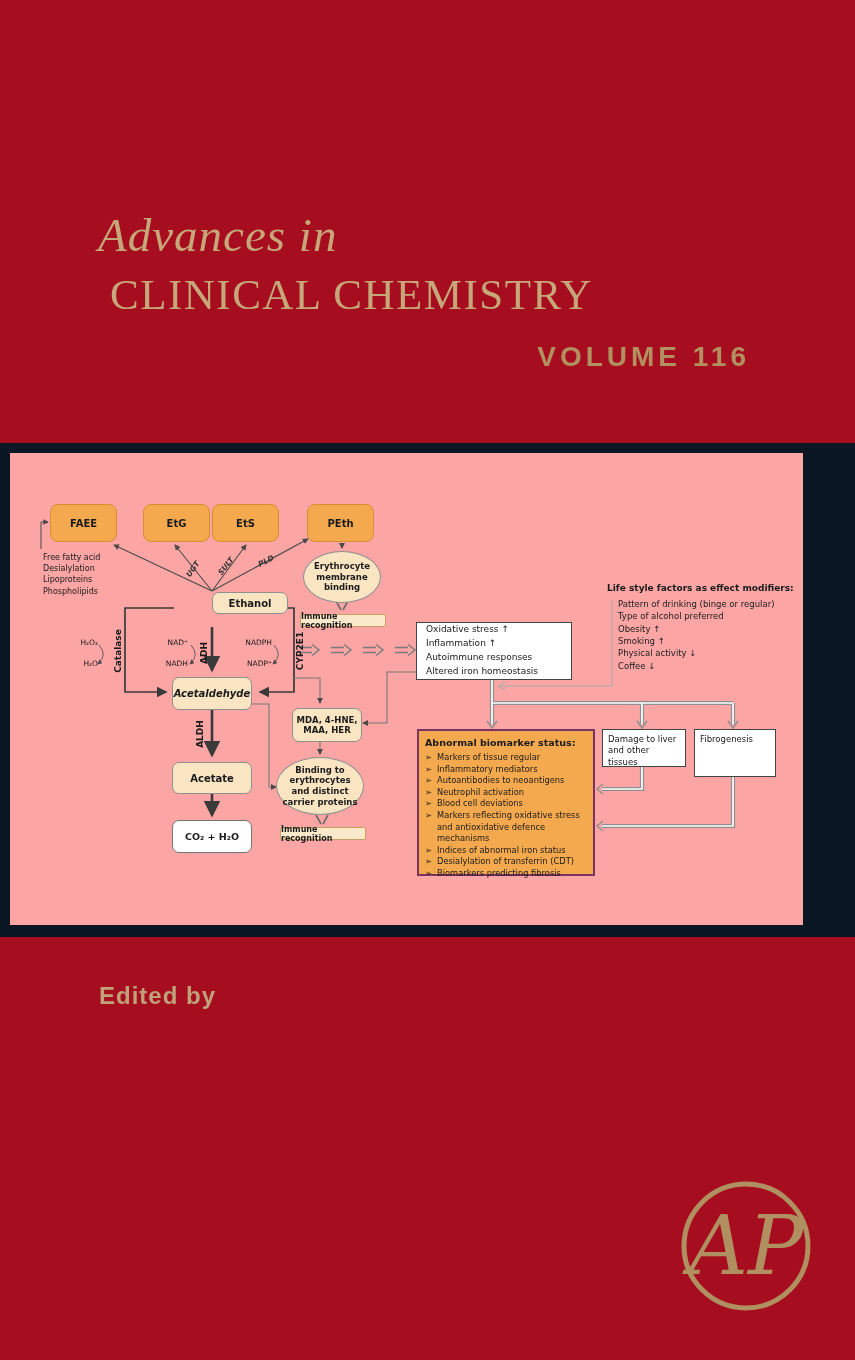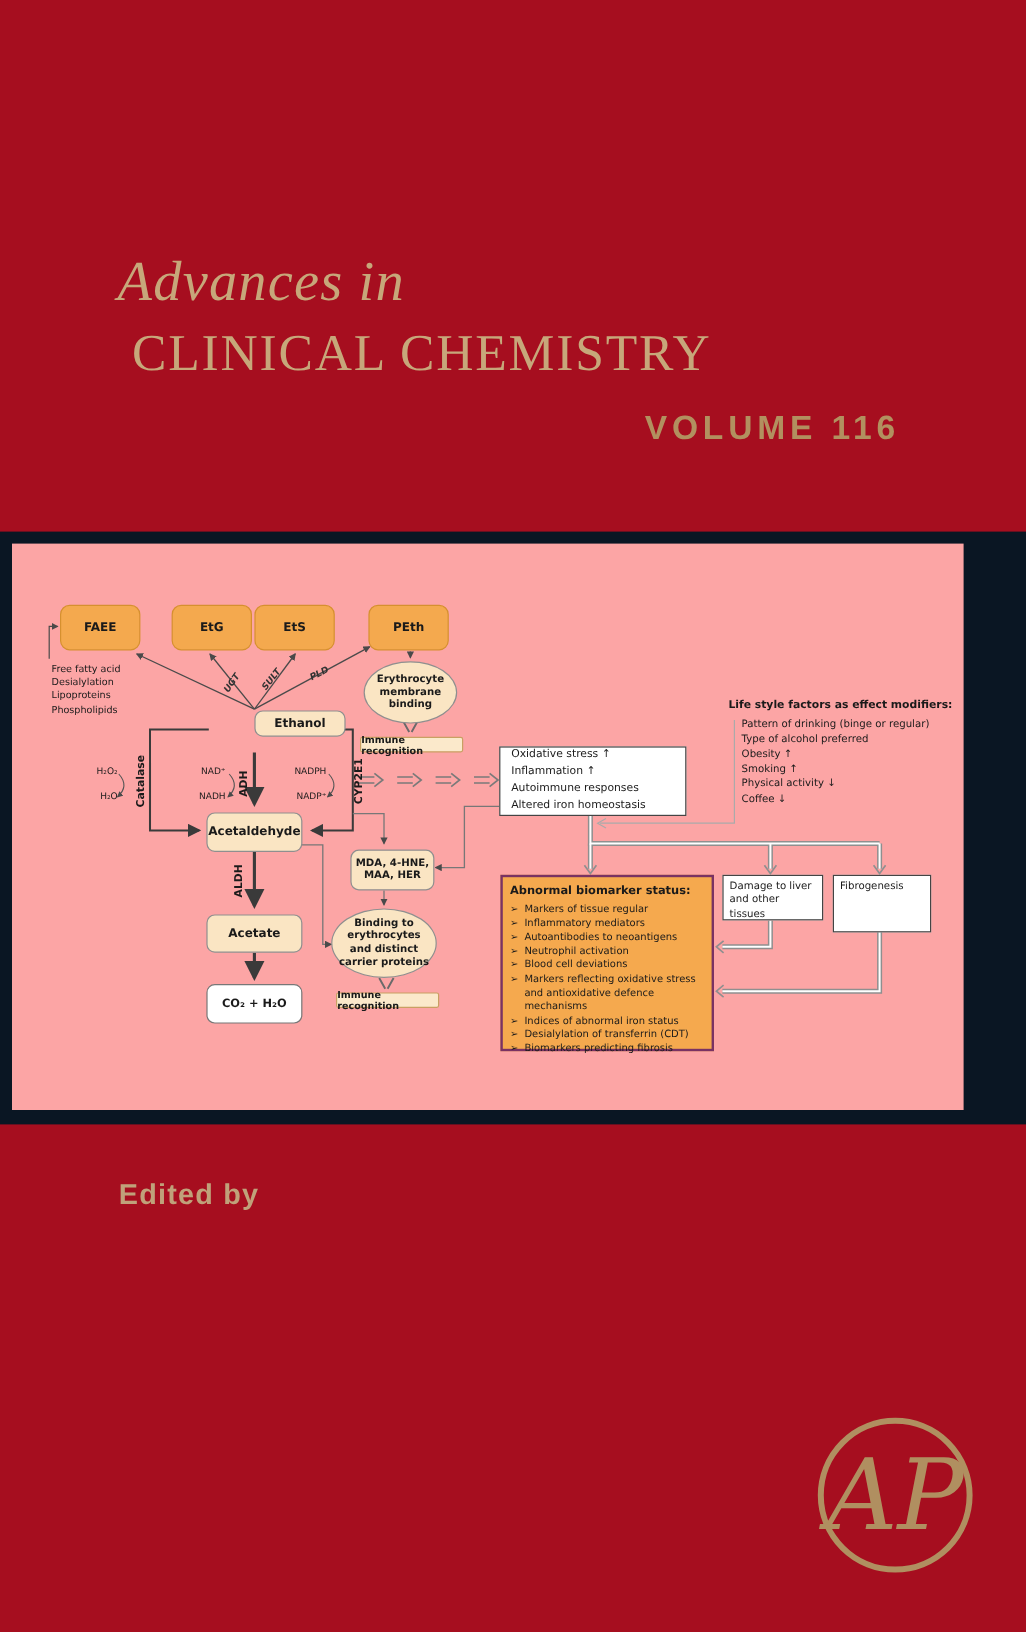--- a/index.html
+++ b/index.html
@@ -167,21 +167,21 @@
           <div>Phospholipids</div>
         </div>
 
         <div class="dlab" style="left:183px;top:116px;transform:translate(-50%,-50%) rotate(-55deg);">UGT</div>
         <div class="dlab" style="left:216px;top:113px;transform:translate(-50%,-50%) rotate(-52deg);">SULT</div>
         <div class="dlab" style="left:256px;top:108px;transform:translate(-50%,-50%) rotate(-27deg);">PLD</div>
 
         <div class="abs cbox" style="left:164px;top:139px;width:76px;height:22px;margin-left:38px;">
             <span>Ethanol</span>
           </div>
-        <div class="abs cbox" style="left:162px;top:224px;width:80px;height:33px;">
+        <div class="abs cbox" style="left:162px;top:224px;width:80px;height:33px;font-style:italic;">
             <span>Acetaldehyde</span>
           </div>
         <div class="abs cbox" style="left:162px;top:309px;width:80px;height:32px;">
             <span>Acetate</span>
           </div>
         <div class="abs wrbox" style="left:162px;top:367px;width:80px;height:33px;">
             <span>CO₂ + H₂O</span>
           </div>
         <div class="abs cbox" style="left:282px;top:255px;width:70px;height:34px;font-size:8.5px;">
             <span>MDA, 4-HNE, MAA, HER</span>

